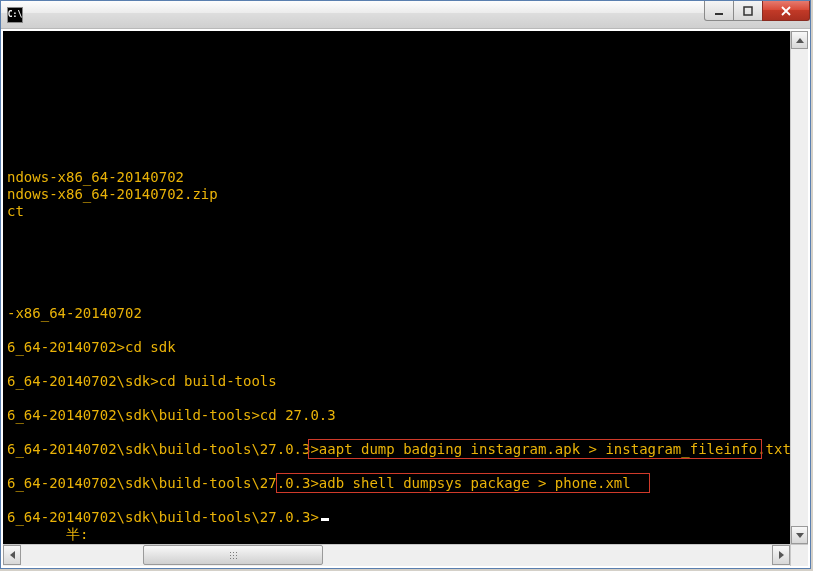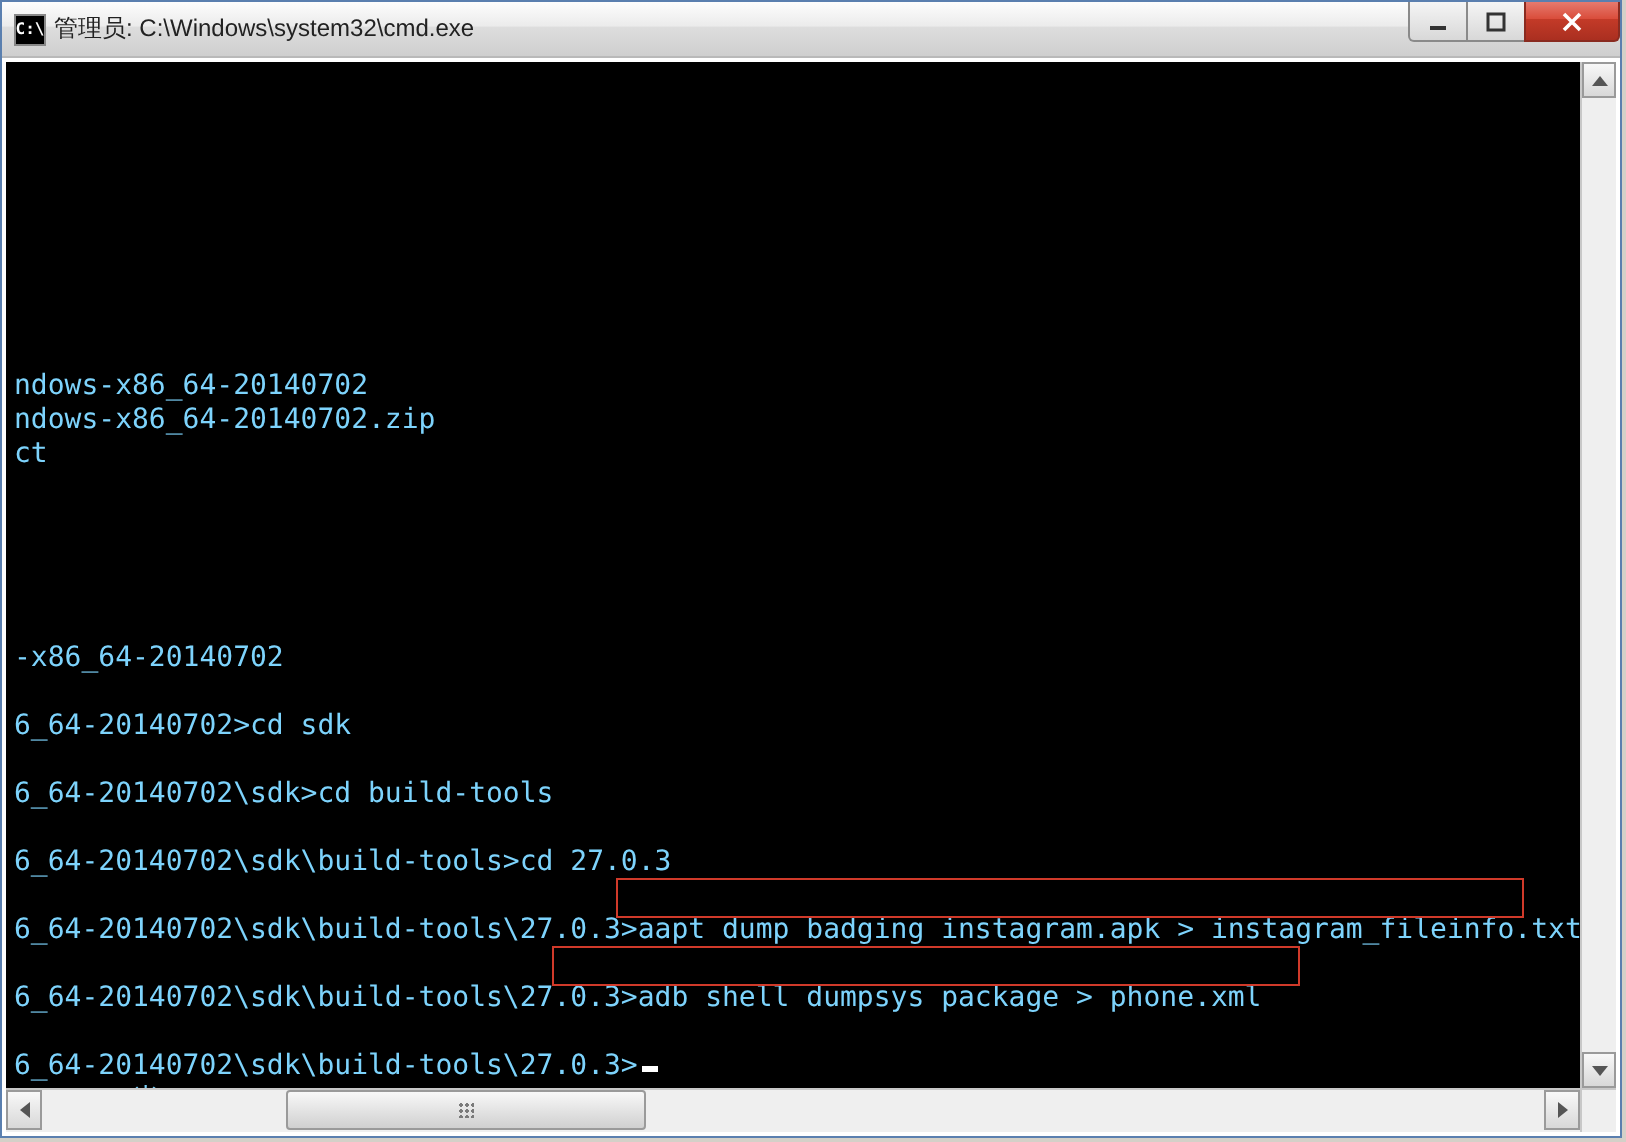--- a/index.html
+++ b/index.html
@@ -79,26 +79,26 @@
     background: #000;
     position: relative;
     overflow: hidden;
     border: 2px solid #fff;
     border-top: 2px solid #fff;
   }
   .console {
     position: absolute;
     left: 0; top: 0; right: 18px; bottom: 22px;
     background: #000;
-    color: #7dd3fc;
+    color: #eab308;
     font-family: Consolas, "Lucida Console", monospace;
     font-size: 14px;
     line-height: 17px;
     white-space: pre;
-    padding: 18px 0 0 0;
+    padding: 2px 0 0 0;
     overflow: hidden;
   }
   .console .line { padding-left: 4px; height:17px; }
   .hl-box {
     border: 1px solid #d03a2a;
     position: absolute;
     pointer-events:none;
   }
   .vscroll {
     position: absolute;
@@ -152,21 +152,20 @@
     display:inline-block; width:8px; height:3px; background:#fff; vertical-align:baseline;
     margin-left:2px; position:relative; top:-1px;
   }
 </style>
 </head>
 <body>
 
 <div class="window">
   <div class="titlebar">
     <span class="title-icon">C:\</span>
-    <span class="title-text"><span>管理员: </span><span>C:\Windows\system32\cmd.exe</span></span>
     <div class="win-controls">
       <div class="win-btn min">
         <svg width="10" height="10">
             <rect x="1" y="7" width="8" height="2" fill="#333"></rect>
           </svg>
       </div>
       <div class="win-btn max">
         <svg width="10" height="10">
             <rect x="1" y="1" width="8" height="8" fill="none" stroke="#333" stroke-width="1.5"></rect>
           </svg>

